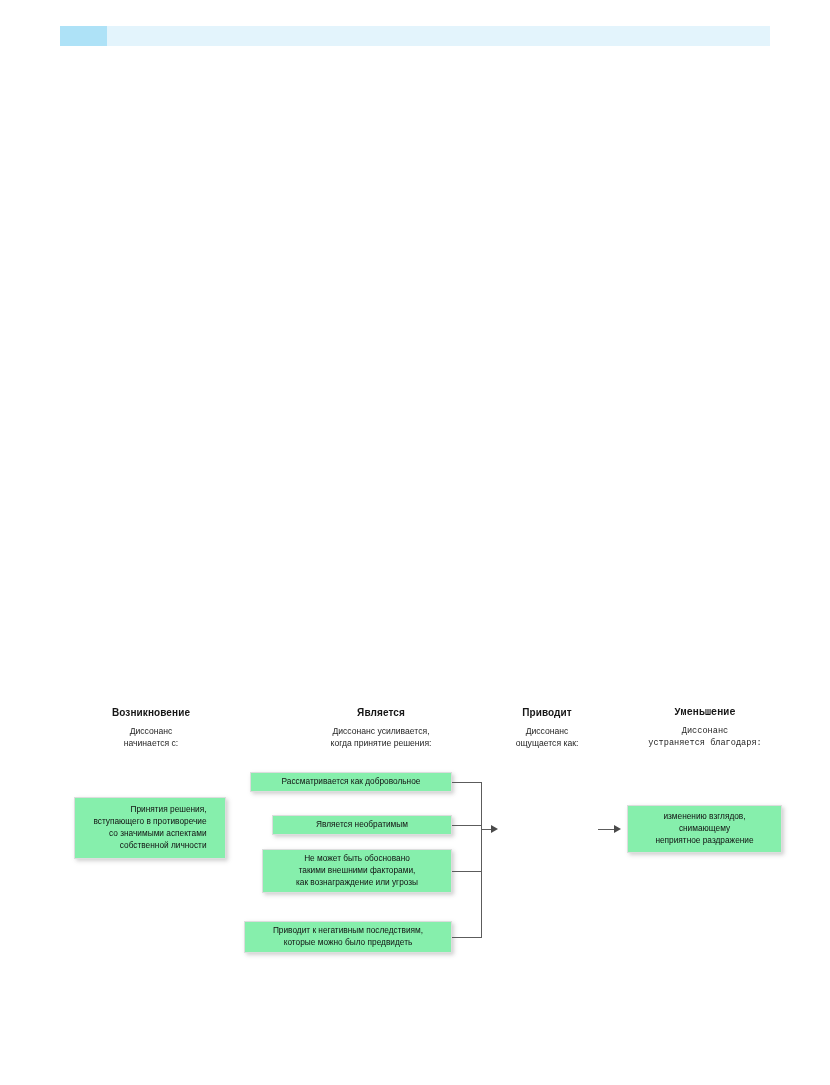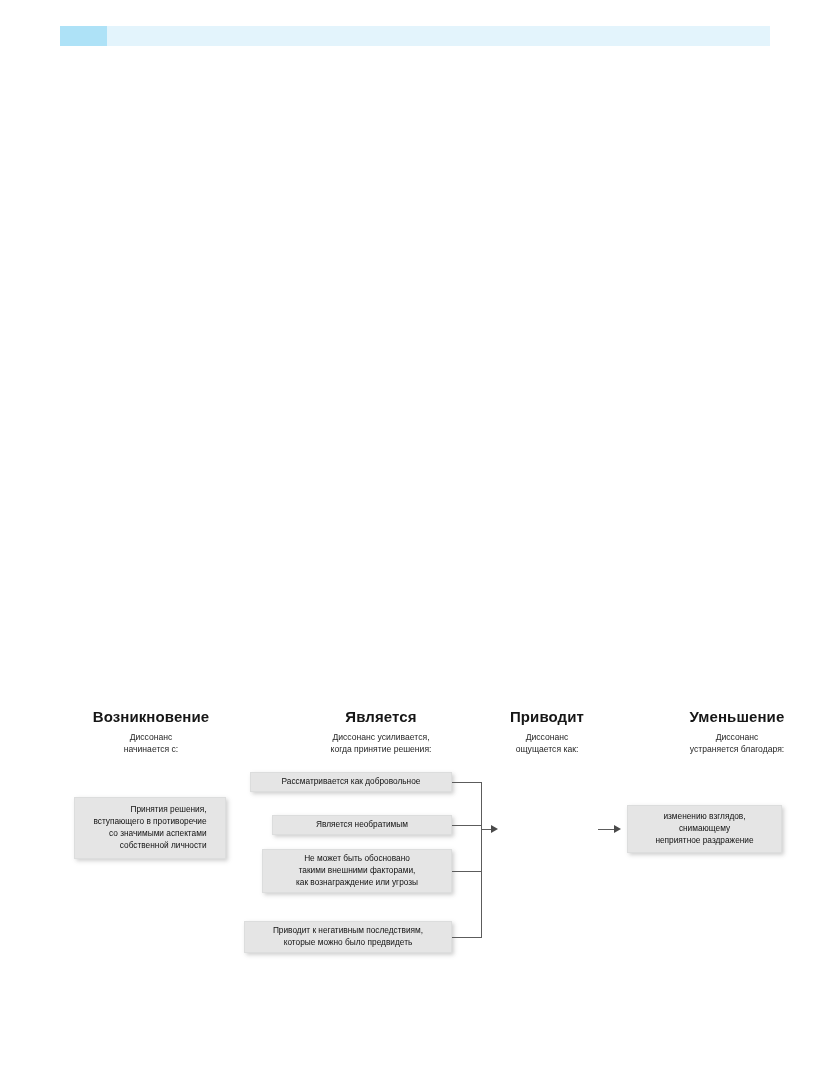--- a/index.html
+++ b/index.html
@@ -51,47 +51,47 @@
     height: 1085px;
   }
 
   
   .col-head {
     position: absolute;
     text-align: center;
     line-height: 1.28;
   }
   .col-head .title {
-    font-size: 15px;
+    font-size: 10px;
     font-weight: bold;
     letter-spacing: 0.1px;
     color: #161616;
     display: block;
     margin-bottom: 6px;
   }
   .col-head .sub {
     font-size: 8.6px;
     font-weight: normal;
     color: #1f1f1f;
     display: block;
     white-space: pre-line;
     line-height: 1.38;
     text-align: center;
   }
 
   .head-1 { left: 78px;  top: 707px; width: 146px; }
   .head-2 { left: 286px; top: 707px; width: 190px; }
   .head-3 { left: 484px; top: 707px; width: 126px; }
-  .head-4 { left: 652px; top: 707px; width: 170px; }
+  .head-4 { left: 620px; top: 707px; width: 170px; font-family: Liberation Mono, monospace; }
 
   
   .node {
     position: absolute;
     box-sizing: border-box;
-    background: #e5e5e5;
+    background: #86efac;
     border: 1px solid #dcdddd;
     box-shadow: 2px 2px 4px rgba(120,120,120,0.35);
     display: flex;
     align-items: center;
     justify-content: center;
     text-align: center;
     font-size: 8.3px;
     line-height: 1.42;
     color: #111111;
     white-space: pre-line;

